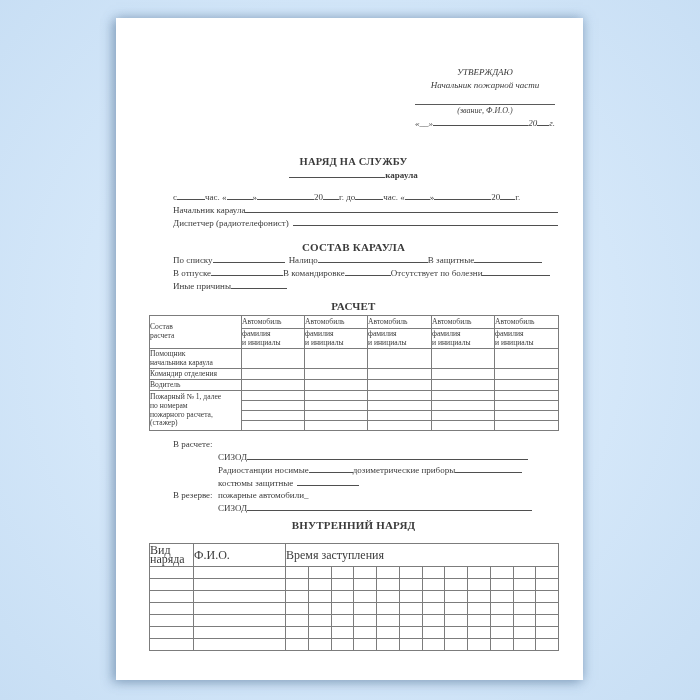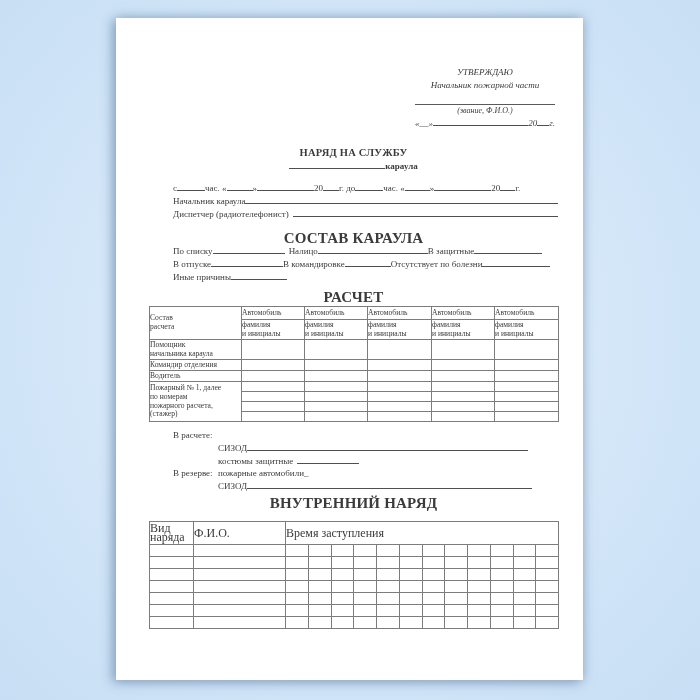--- a/index.html
+++ b/index.html
@@ -14,22 +14,22 @@
   .approve .b{font-weight:normal}
   .sign-line{border-bottom:1px solid #5a5a5a;height:1px;margin:11px 0 1px}
   .hint{font-size:8px;line-height:10px}
   .dateline{display:flex;align-items:baseline;line-height:13px}
   
   .u{display:inline-block;height:9px;border-bottom:1px solid #4f4f4f;flex:0 0 auto}
   .uf{flex:1 1 auto}
   .sp{display:inline-block;height:9px;flex:0 0 auto}
   .fl{display:flex;align-items:baseline}
   
-  .h-center{text-align:center;font-weight:bold;font-size:15px;letter-spacing:.2px}
-  .doc-title{margin-top:17px;font-size:10.5px}
+  .h-center{text-align:center;font-weight:bold;font-size:11px;letter-spacing:.2px}
+  .doc-title{margin-top:26px;font-size:10.5px}
   .doc-sub{display:flex;justify-content:center;align-items:baseline;font-weight:bold}
   .indent{margin-left:24px}
   .period{margin-top:9px;margin-right:18px}
   .squad-l1{margin-right:8px}
   .squad-l2{margin-right:8px}
   
   table{border-collapse:collapse;table-layout:fixed;width:409px;text-align:left;color:#3b3b3b}
   td{border:1px solid #7c7c7c;padding:0;overflow:hidden}
   .crew{margin-top:3px;font-size:7.6px;line-height:8.6px}
   .crew .vh-row td{height:12px;font-weight:normal}
@@ -212,20 +212,26 @@
           </tr>
         </tbody>
     </table>
 
     <div class="equip indent">
       <div>В расчете:</div>
       <div class="fl eq-ind eq-sizod">
         <span>СИЗОД</span>
           <span class="u uf"></span>
       </div>
+      <div class="fl eq-ind eq-radios">
+        <span>Радиостанции носимые</span>
+          <span class="u" style="width:44px"></span>
+          <span>дозиметрические приборы</span>
+          <span class="u uf"></span>
+      </div>
       <div class="fl eq-ind">
         <span>костюмы защитные</span>
           <span class="sp" style="width:4px"></span>
           <span class="u" style="width:62px"></span>
       </div>
       <div class="fl">
         <span class="lbl-col">В резерве:</span>
           <span class="sp" style="width:2px"></span>
           <span>пожарные автомобили_</span>
       </div>

